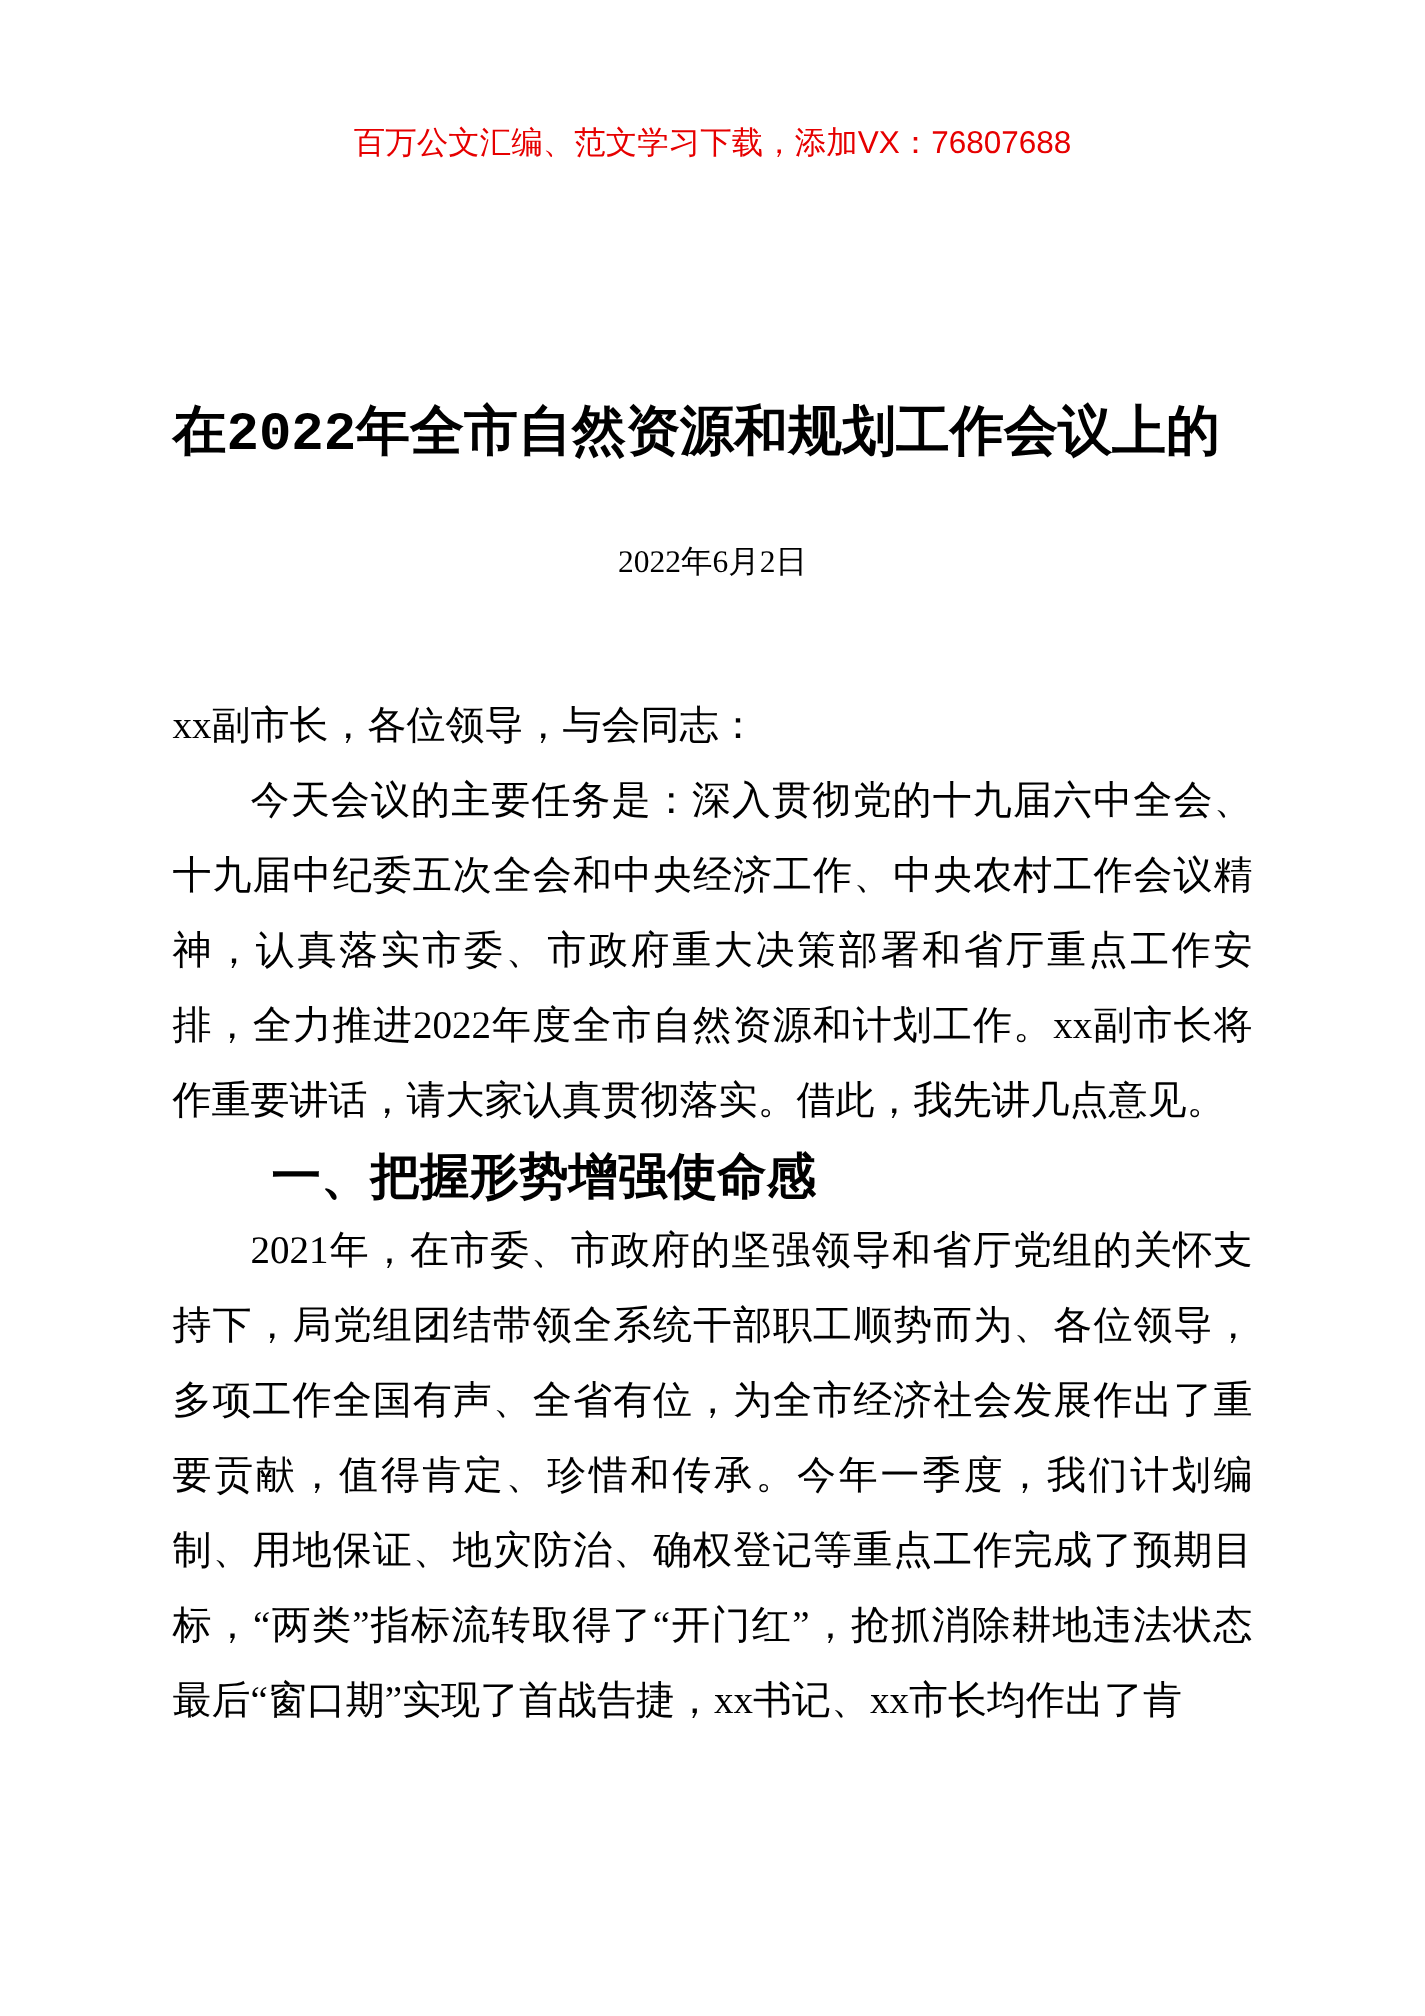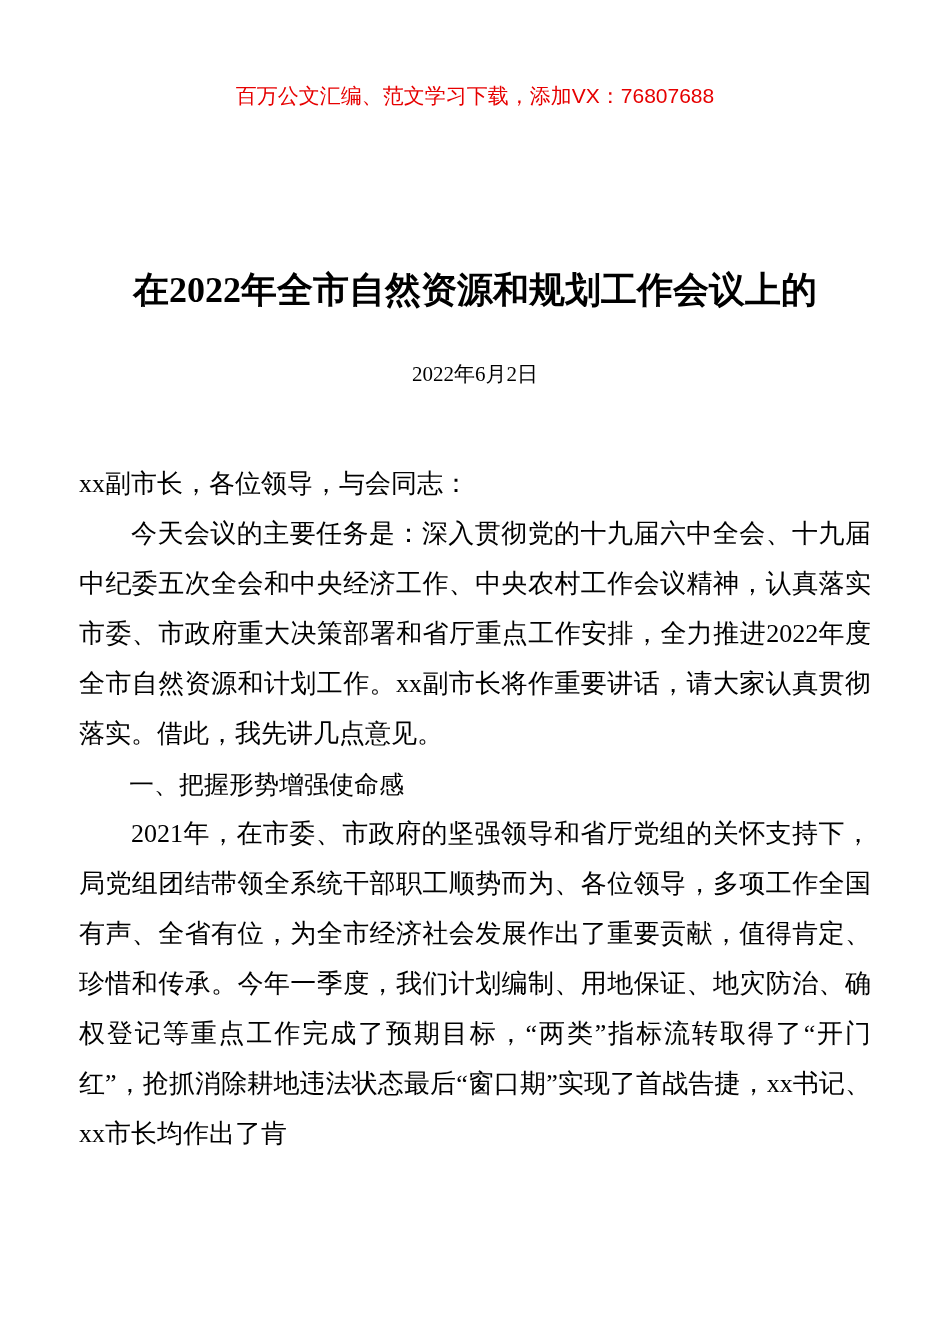--- a/index.html
+++ b/index.html
@@ -10,37 +10,36 @@
   .page {
     position: relative;
     width: 950px;
     height: 1305px;
     margin: 0 auto;
     background: #ffffff;
     overflow: hidden;
     font-family: "Liberation Serif", "DejaVu Serif", serif;
     color: #000000;
     box-sizing: border-box;
-    padding: 0 79px;
+    padding: 0 115px;
   }
   .notice {
     margin-top: 82px;
     text-align: center;
     font-size: 21px;
     line-height: 1.3;
     color: #e60000;
     font-family: "Liberation Sans", "DejaVu Sans", sans-serif;
   }
   .title {
     margin: 152px 0 0 0;
-    text-align: center;
     font-size: 36px;
     font-weight: bold;
     line-height: 1.62;
-    font-family: Liberation Serif, serif;
+    font-family: Liberation Mono, monospace;
   }
   .title .title-line {
     display: block;
   }
   .doc-date {
     margin-top: 40px;
     text-align: center;
     font-size: 21px;
     line-height: 1.4;
   }
@@ -55,23 +54,23 @@
     margin: 0;
     text-indent: 0;
   }
   .para {
     margin: 0;
     text-indent: 2em;
   }
   .section-heading {
     margin: 0;
     text-indent: 2em;
-    font-weight: normal;
+    font-weight: bold;
     font-family: "Liberation Sans", "DejaVu Sans", sans-serif;
-    font-size: 25px;
+    font-size: 33px;
   }
 </style>
 </head>
 <body>
 
 <div class="page">
 
   <div class="notice">百万公文汇编、范文学习下载，添加VX：76807688</div>
 
   <h1 class="title">

